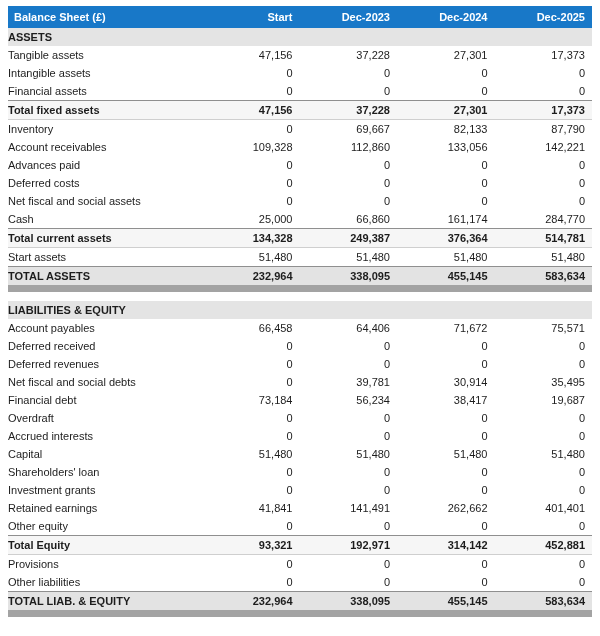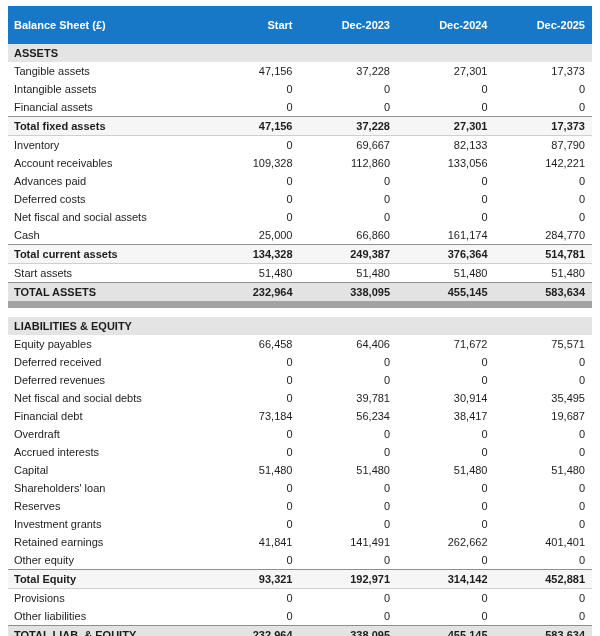--- a/index.html
+++ b/index.html
@@ -22,21 +22,21 @@
     font-size: 11px;
     color: var(--text-color, #1d1d1d);
   }
   col.c-label { width: 194px; }
   col.c-num   { width: 97.5px; }
 
   thead th {
     background: var(--header-bg, #1878c8);
     color: var(--header-text, #ffffff);
     font-weight: bold;
-    height: 38px;
+    height: 22px;
     padding: 0;
     text-align: right;
     padding-right: 7px;
     vertical-align: middle;
     font-size: 11px;
   }
   thead th.title {
     text-align: left;
     padding-left: 6px;
     padding-right: 0;
@@ -44,21 +44,20 @@
 
   td {
     height: 18px;
     padding: 0;
     vertical-align: middle;
     white-space: nowrap;
     overflow: hidden;
   }
   td.label, td.section-label {
     text-align: left;
-    padding-left: 6px;
   }
   td.num {
     text-align: right;
     padding-right: 7px;
     font-variant-numeric: tabular-nums;
   }
 
   tr.row-section td {
     background: var(--section-bg, #e4e4e4);
     font-weight: bold;
@@ -201,21 +200,21 @@
           <td class="num">455,145</td>
           <td class="num">583,634</td>
         </tr>
         <tr class="row-spacer">
           <td colspan="5"></td>
         </tr>
         <tr class="row-section">
           <td colspan="5" class="section-label">LIABILITIES &amp; EQUITY</td>
         </tr>
         <tr class="row-data">
-          <td class="label">Equity payables</td>
+          <td class="label">Account payables</td>
           <td class="num">66,458</td>
           <td class="num">64,406</td>
           <td class="num">71,672</td>
           <td class="num">75,571</td>
         </tr>
         <tr class="row-data">
           <td class="label">Deferred received</td>
           <td class="num">0</td>
           <td class="num">0</td>
           <td class="num">0</td>
@@ -258,27 +257,20 @@
         </tr>
         <tr class="row-data">
           <td class="label">Capital</td>
           <td class="num">51,480</td>
           <td class="num">51,480</td>
           <td class="num">51,480</td>
           <td class="num">51,480</td>
         </tr>
         <tr class="row-data">
           <td class="label">Shareholders' loan</td>
-          <td class="num">0</td>
-          <td class="num">0</td>
-          <td class="num">0</td>
-          <td class="num">0</td>
-        </tr>
-        <tr class="row-data">
-          <td class="label">Reserves</td>
           <td class="num">0</td>
           <td class="num">0</td>
           <td class="num">0</td>
           <td class="num">0</td>
         </tr>
         <tr class="row-data">
           <td class="label">Investment grants</td>
           <td class="num">0</td>
           <td class="num">0</td>
           <td class="num">0</td>

